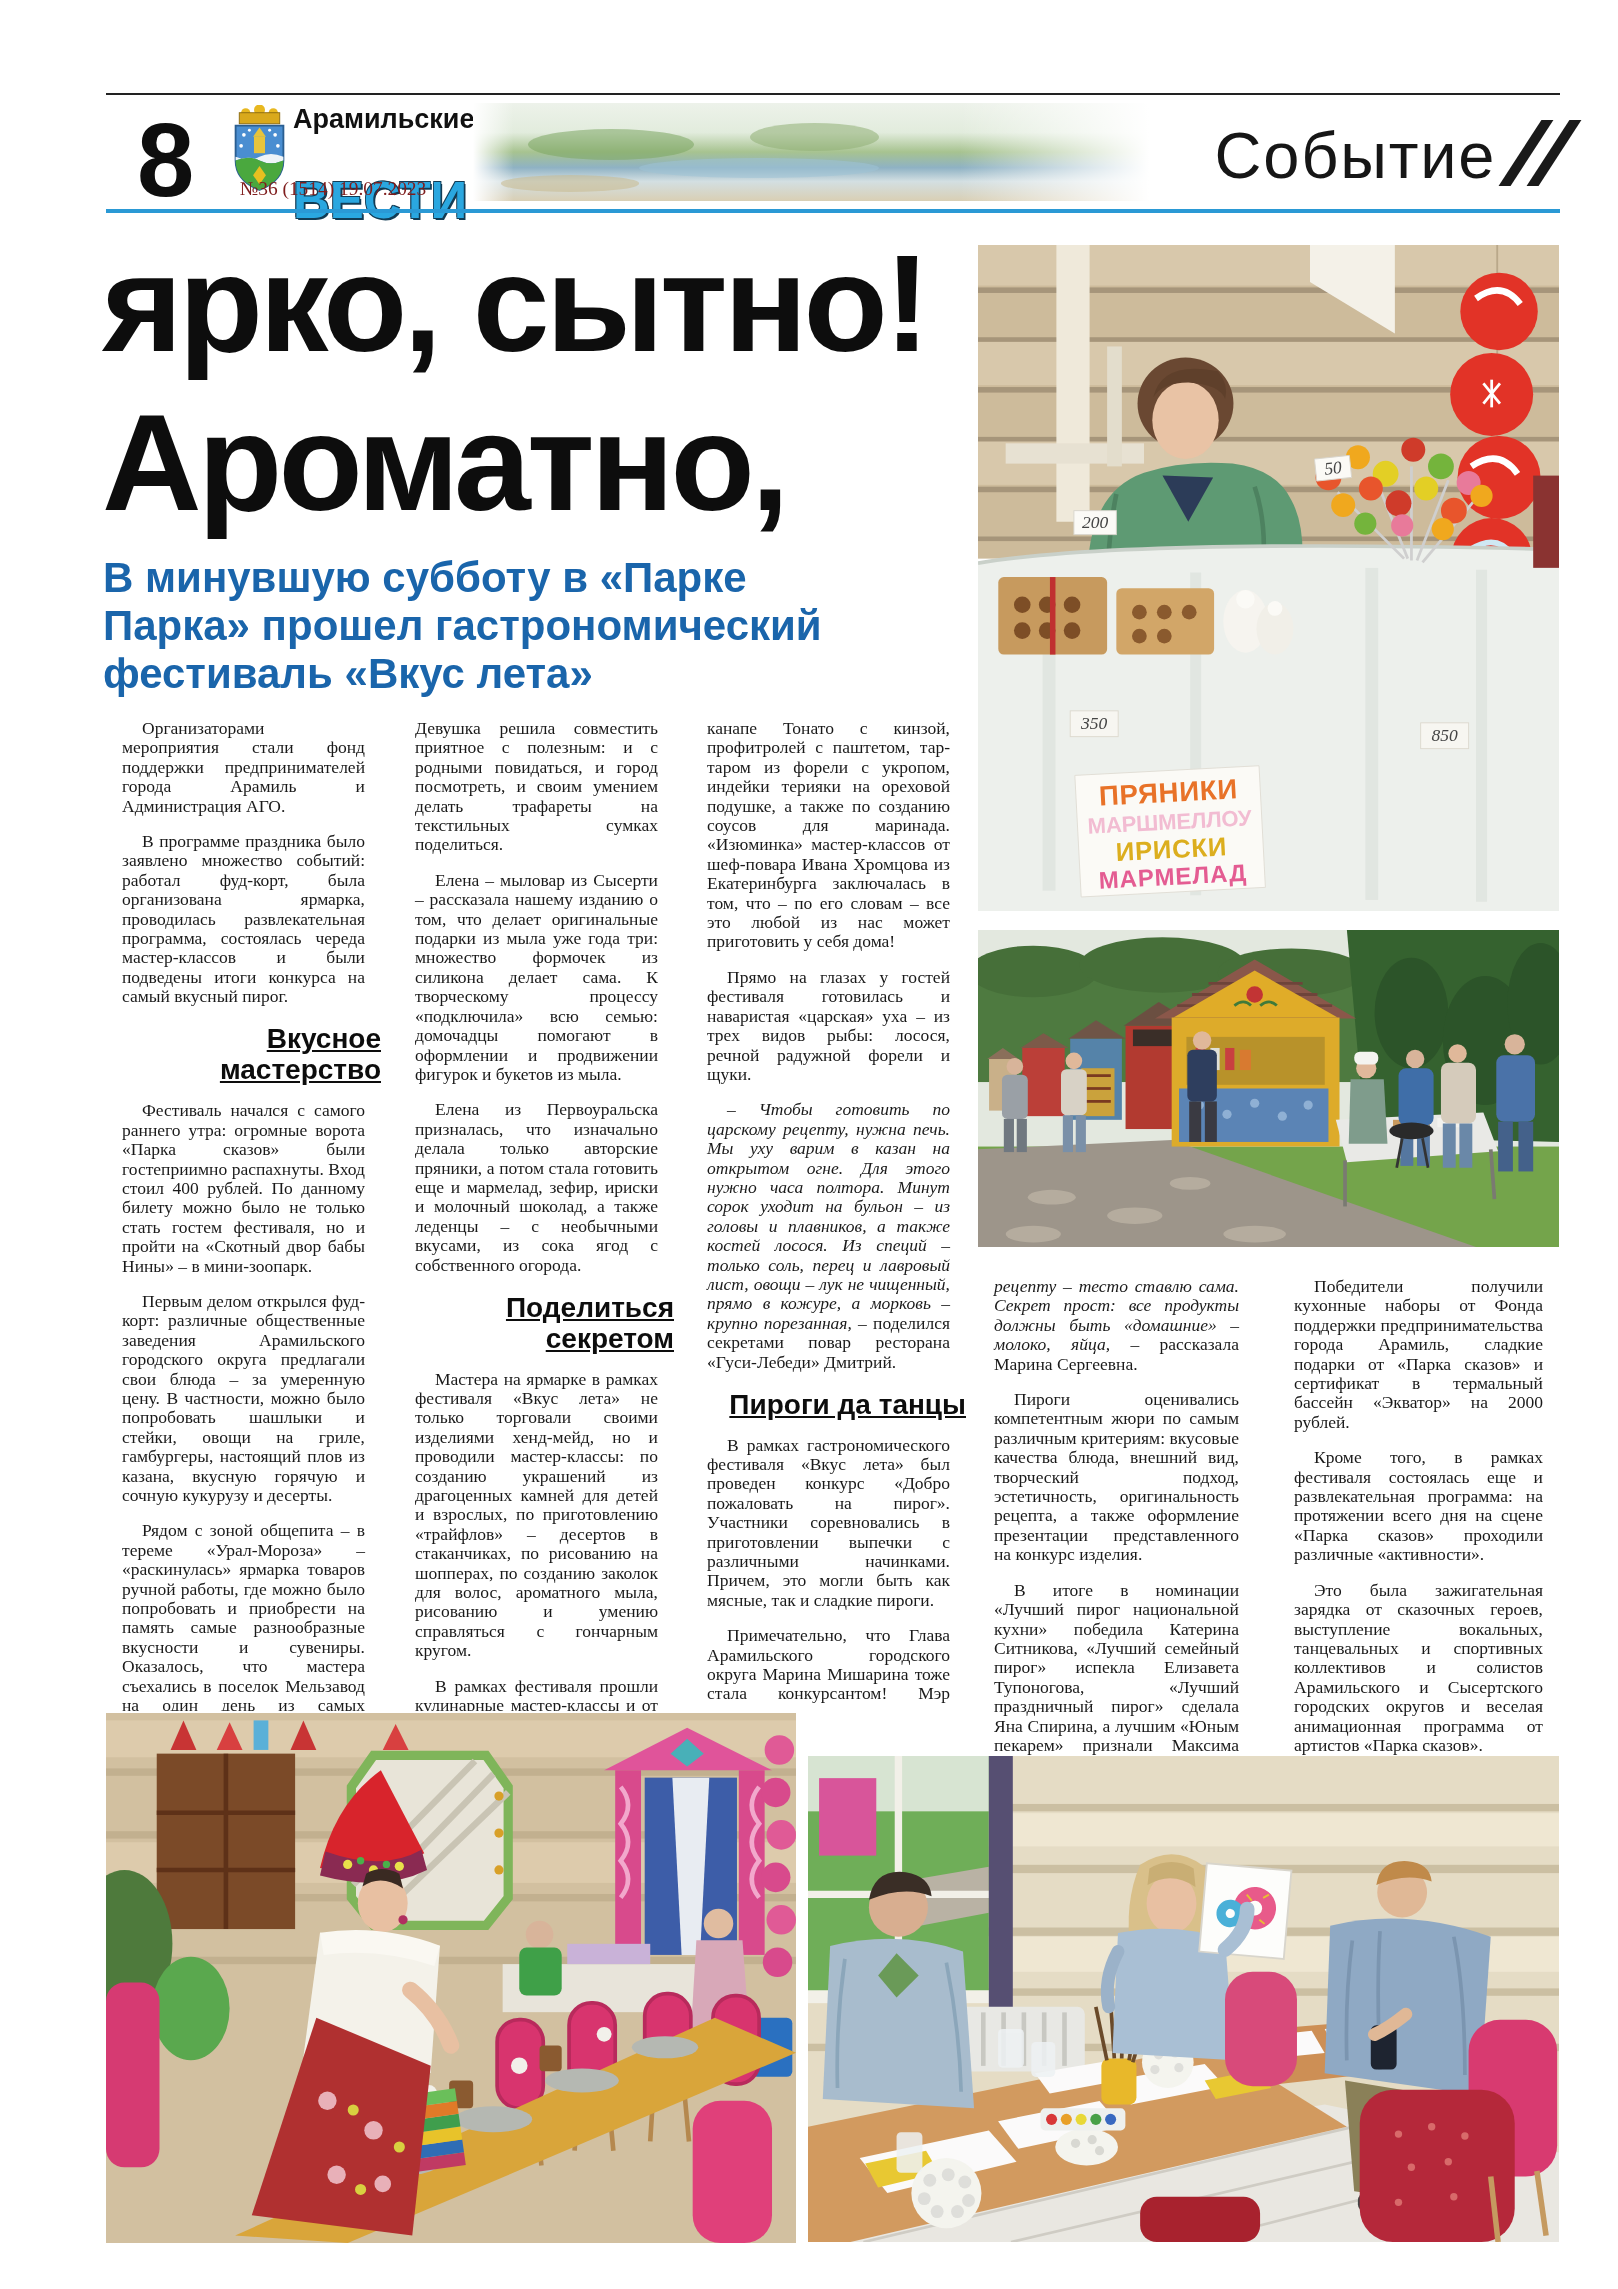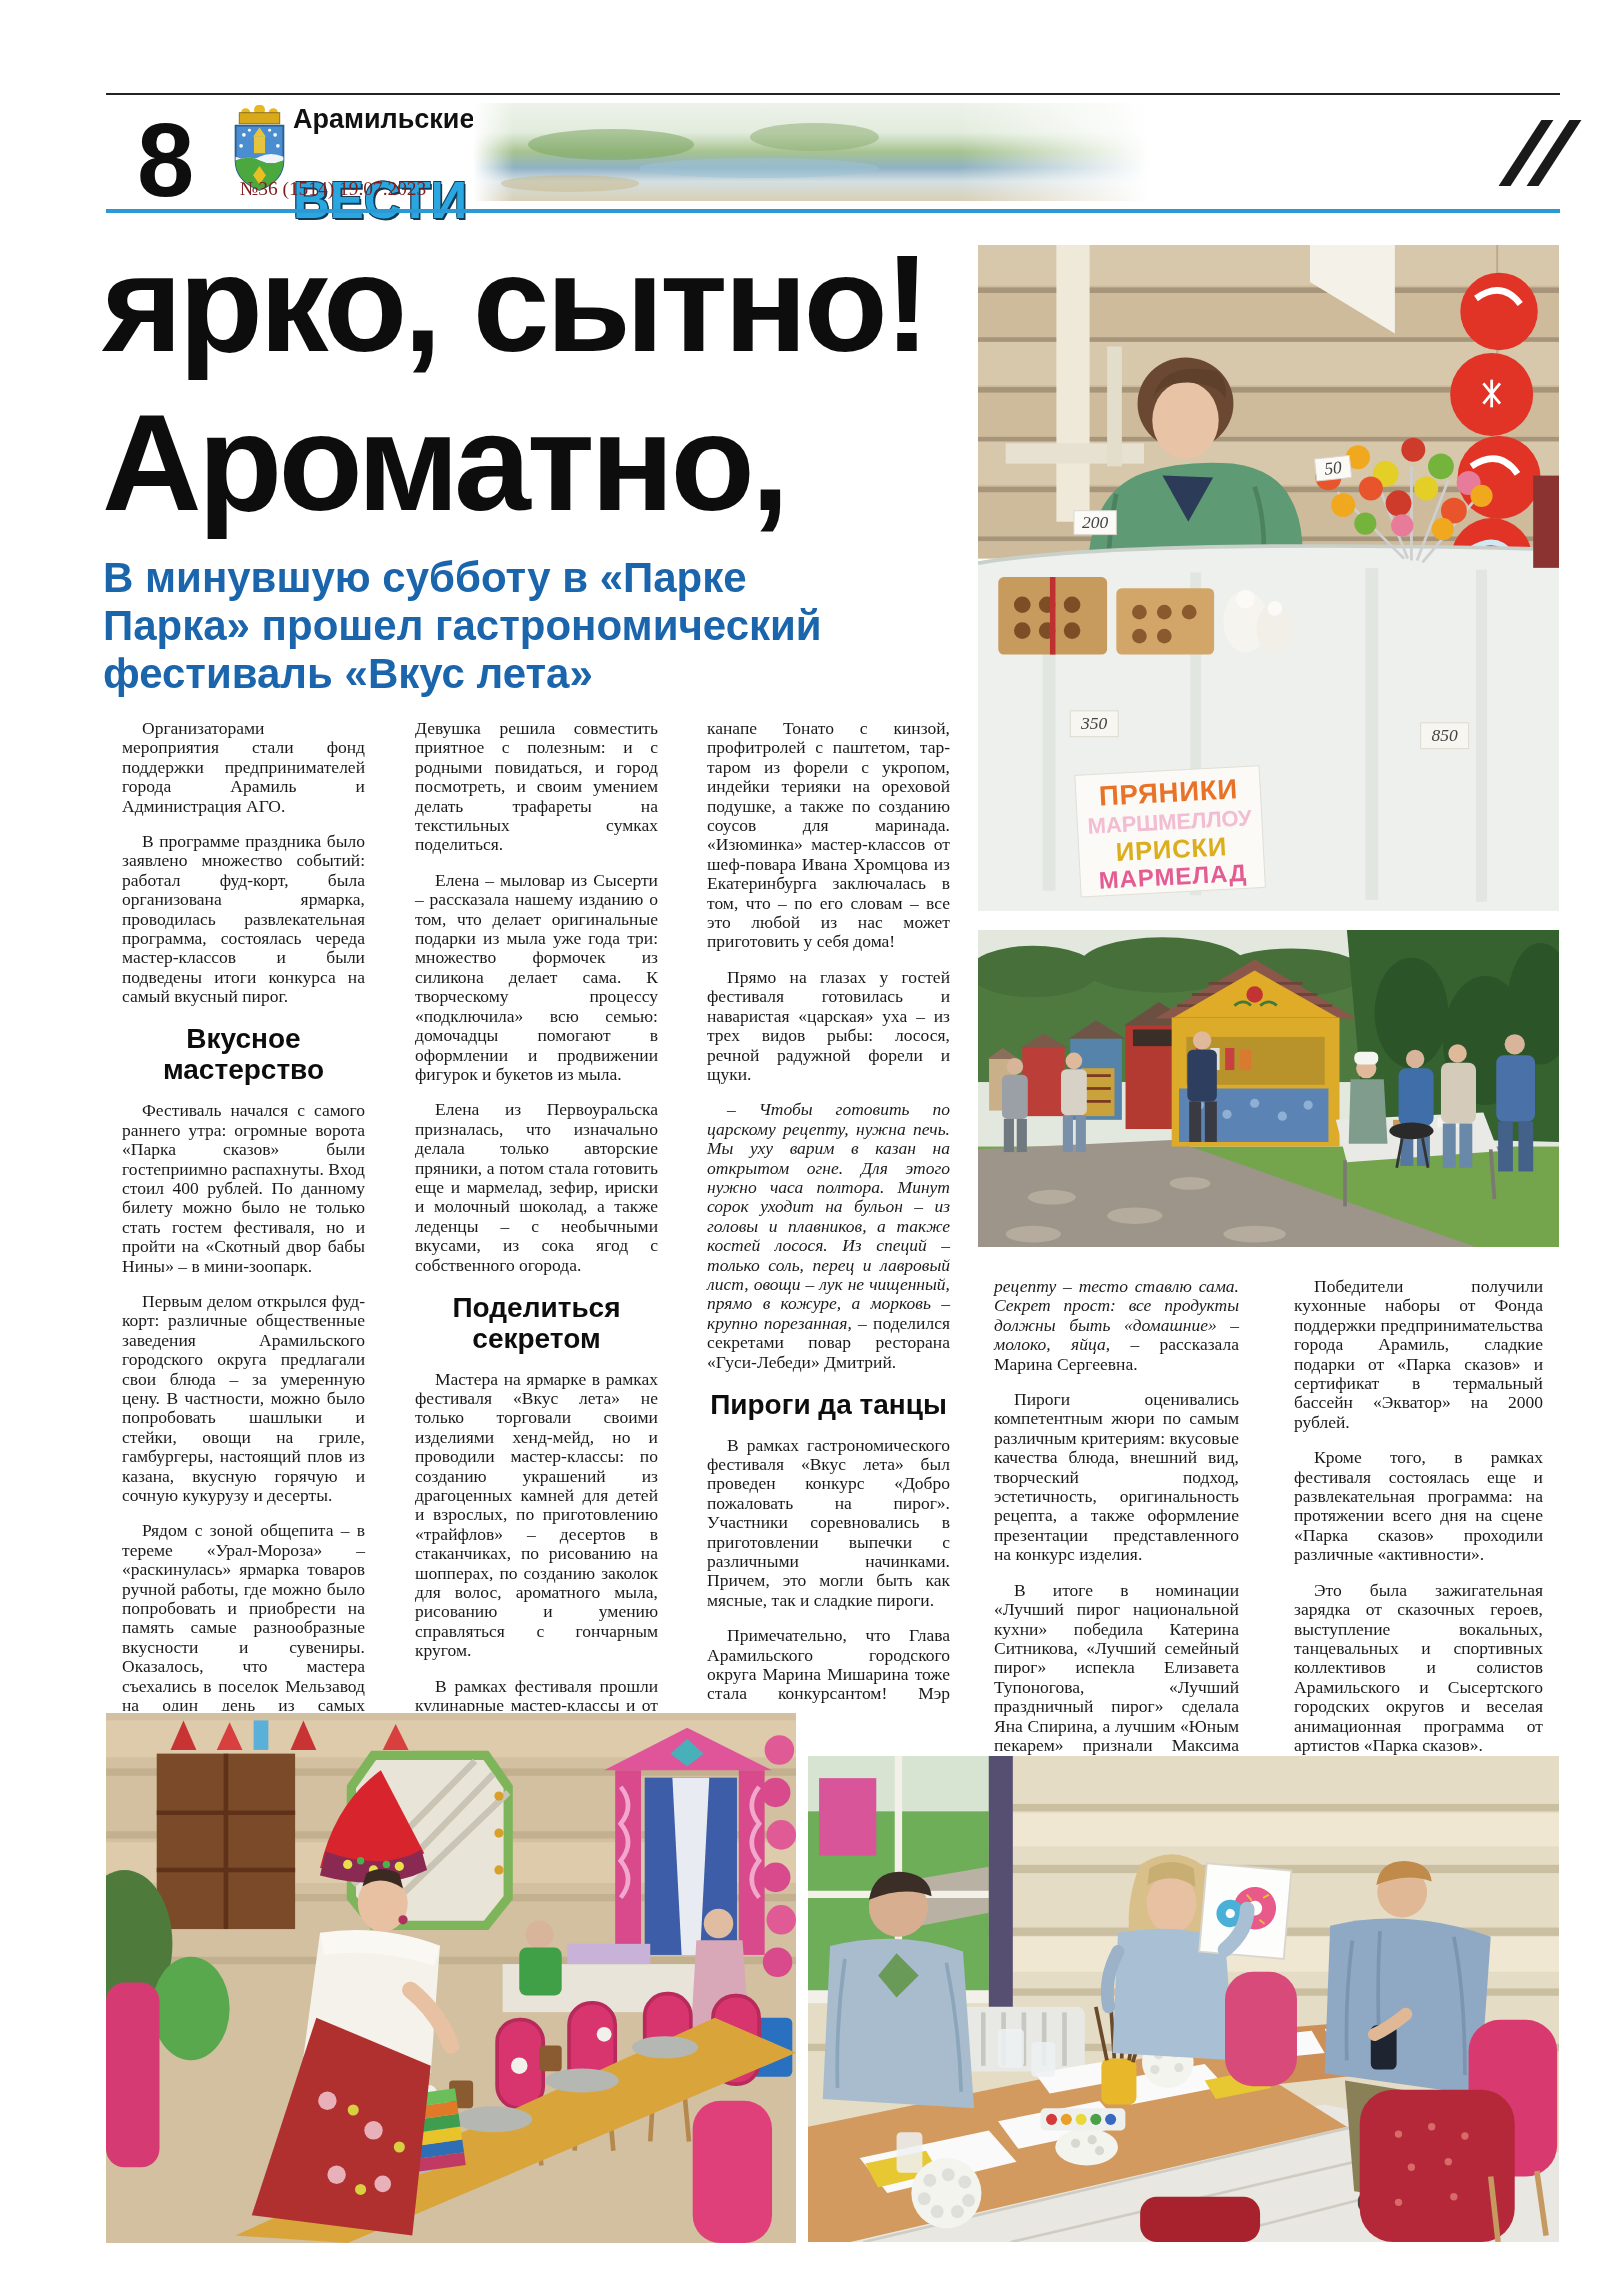--- a/index.html
+++ b/index.html
@@ -38,21 +38,21 @@
   
   .col { position:absolute; top:703px; width:275px; height:1008px; overflow:hidden;
     font-size:17.5px; line-height:19.4px; text-align:justify; }
   .col.c0 { left:106px; } .col.c1 { left:399px; } .col.c2 { left:691px; }
   .col.c3 { top:1261px; left:978px; width:277px; height:494px; }
   .col.c4 { top:1261px; left:1278px; width:281px; height:494px; }
   .body-p { text-indent:20px; margin:16px; }
   .body-p.noind { text-indent:0; }
   .it { font-style: italic; }
   .col-heading { font:bold 28px/31px "Liberation Sans",sans-serif; color:#0d0d0d;
-    margin:16.6px 0 9.2px 0; text-align:center; }
+    margin:16.6px 0 9.2px 0; text-align:right;text-decoration:underline; }
   
   .photo { position:absolute; overflow:hidden; }
   .ph1 { left:978px; top:245px;  width:581px; height:666px; }
   .ph2 { left:978px; top:930px; width:581px; height:317px; }
   .ph3 { left:106px;  top:1713px; width:690px; height:530px; }
   .ph4 { left:808px;  top:1756px; width:751px; height:486px; }
   .photo svg { display:block; width:100%; height:100%; }
 </style>
 </head>
 <body>
@@ -92,21 +92,21 @@
   <div class="issue">№36 (1514) 19.07.2023</div>
 
   <div class="banner">
     <div class="blob" style="left:55px;top:26px;width:166px;height:31px;background:#7ba563;"></div>
     <div class="blob" style="left:277px;top:20px;width:129px;height:28px;background:#8fae74;"></div>
     <div class="blob" style="left:166px;top:55px;width:240px;height:20px;background:#9ec3d6;"></div>
     <div class="blob" style="left:28px;top:72px;width:138px;height:16.6px;background:#c9b98e;"></div>
   </div>
 
   <div class="section-wrap">
-    <span class="slashes"><span class="slash"></span><span class="slash"></span></span>
+    <span class="section-title">Событие</span><span class="slashes"><span class="slash"></span><span class="slash"></span></span>
   </div>
 
   <div class="bluerule"></div>
 
   <div class="headline">
     <div>ярко, сытно!</div>
     <div>Ароматно,</div>
   </div>
   <div class="subhead">
     <div>В минувшую субботу в «Парке</div>

